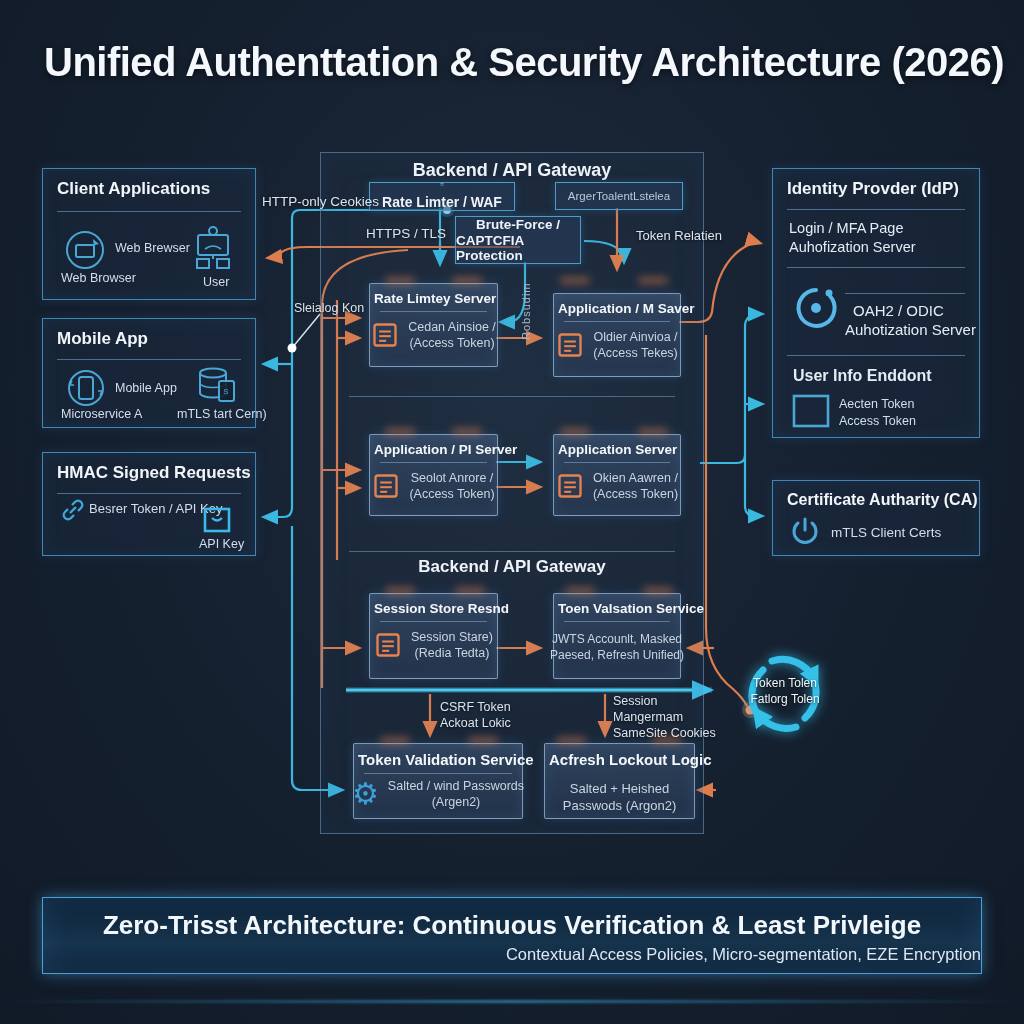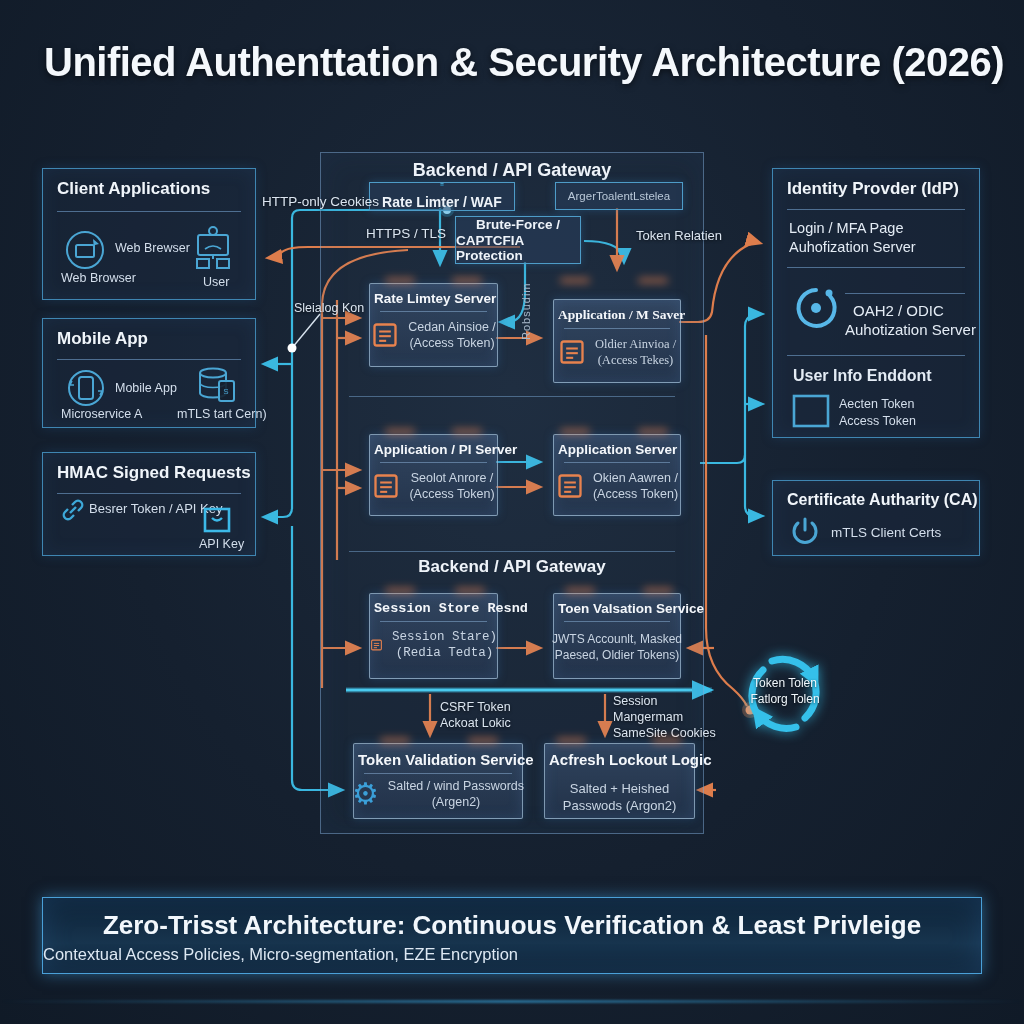--- a/index.html
+++ b/index.html
@@ -39,21 +39,21 @@
   .vlabel{left:520px;top:340px;transform:rotate(-90deg);transform-origin:0 0;
           font-size:11px;color:#a8b8ca;letter-spacing:1px;}
   
   .glow{position:absolute;width:30px;height:5px;background:#ff8a4e;border-radius:3px;
         filter:blur(4px);opacity:.6;}
   
   .footer{left:42px;top:897px;width:938px;height:75px;border:1.5px solid #4aa0d8;
           background:linear-gradient(180deg,#0d2236 0%,#17344e 60%,#0f2438 100%);
           box-shadow:0 0 14px rgba(70,165,230,.5), inset 0 0 28px rgba(45,100,155,.3);}
   .f1{position:absolute;width:100%;top:12px;text-align:center;font-size:26px;font-weight:bold;color:#f2f7fc;white-space:nowrap;}
-  .f2{position:absolute;width:100%;top:47px;text-align:left;font-size:16.5px;color:#dde8f3;white-space:nowrap;}
+  .f2{position:absolute;width:100%;top:47px;text-align:right;font-size:16.5px;color:#dde8f3;white-space:nowrap;}
   .bottom-glow{left:0;top:1000px;width:1024px;height:3px;
                background:linear-gradient(90deg,rgba(40,150,220,0),rgba(60,180,240,.55),rgba(40,150,220,0));
                filter:blur(1px);}
   svg.wires{position:absolute;left:0;top:0;pointer-events:none;}
   svg.icon{display:block;}
   .refresh-svg{filter:drop-shadow(0 0 6px rgba(53,192,234,.75));}
   .rc-text{left:740px;top:676px;width:90px;text-align:center;font-size:12px;color:#f0f6fb;line-height:1.3;text-shadow:0 1px 3px rgba(0,0,0,.7);}
   .gear{font-size:30px;color:#3b9fd8;line-height:1;}
 </style>
 </head>
@@ -202,21 +202,21 @@
         <line x1="7" y1="9" x2="17" y2="9" stroke="#e8824e" stroke-width="1.8"></line>
         <line x1="7" y1="13" x2="17" y2="13" stroke="#e8824e" stroke-width="1.8"></line>
         <line x1="7" y1="17" x2="13" y2="17" stroke="#e8824e" stroke-width="1.8"></line>
       </svg>
       <div class="slines">
         <div>Cedan Ainsioe /</div>
         <div>(Access Token)</div>
       </div>
     </div>
   </div>
-  <div class="sbox" style="left:232px;top:146px;width:126px;height:82px;font-family:Liberation Serif, serif;">
+  <div class="sbox" style="left:232px;top:140px;width:126px;height:82px;">
     <div class="st" style="font-size:13.5px;">Application / M Saver</div>
     <div class="sr"></div>
     <div class="sbody">
       <svg class="icon" width="28" height="28" viewBox="0 0 24 24">
         <rect x="3" y="3" width="18" height="18" rx="2" stroke="#e8824e" stroke-width="2" fill="none"></rect>
         <line x1="7" y1="9" x2="17" y2="9" stroke="#e8824e" stroke-width="1.8"></line>
         <line x1="7" y1="13" x2="17" y2="13" stroke="#e8824e" stroke-width="1.8"></line>
         <line x1="7" y1="17" x2="13" y2="17" stroke="#e8824e" stroke-width="1.8"></line>
       </svg>
       <div class="slines">
@@ -257,21 +257,21 @@
       <div class="slines">
         <div>Okien Aawren /</div>
         <div>(Access Token)</div>
       </div>
     </div>
   </div>
 
   <div class="srule" style="left:28px;top:398px;width:326px;"></div>
   <div class="sect" style="top:404px;font-size:17px;">Backend / API Gateway</div>
 
-  <div class="sbox" style="left:48px;top:440px;width:127px;height:84px;font-family:Liberation Mono, monospace;">
+  <div class="sbox" style="left:48px;top:440px;width:127px;height:84px;">
     <div class="st" style="font-size:13.5px;">Session Store Resnd</div>
     <div class="sr"></div>
     <div class="sbody">
       <svg class="icon" width="28" height="28" viewBox="0 0 24 24">
         <rect x="3" y="3" width="18" height="18" rx="2" stroke="#e8824e" stroke-width="2" fill="none"></rect>
         <line x1="7" y1="9" x2="17" y2="9" stroke="#e8824e" stroke-width="1.8"></line>
         <line x1="7" y1="13" x2="17" y2="13" stroke="#e8824e" stroke-width="1.8"></line>
         <line x1="7" y1="17" x2="13" y2="17" stroke="#e8824e" stroke-width="1.8"></line>
       </svg>
       <div class="slines">
@@ -279,21 +279,21 @@
         <div>(Redia Tedta)</div>
       </div>
     </div>
   </div>
   <div class="sbox" style="left:232px;top:440px;width:126px;height:84px;">
     <div class="st" style="font-size:13.5px;">Toen Valsation Service</div>
     <div class="sr"></div>
     <div class="sbody" style="padding-top:10px;">
       <div class="slines" style="font-size:12px;">
         <div>JWTS Accounlt, Masked</div>
-        <div>Paesed, Oldier Tokens)</div>
+        <div>Paesed, Refresh Unified)</div>
       </div>
     </div>
   </div>
 
   <div class="sbox" style="left:32px;top:590px;width:168px;height:74px;">
     <div class="st" style="font-size:15px;">Token Validation Service</div>
     <div class="sr"></div>
     <div class="sbody" style="padding-top:4px;">
       <span class="gear">⚙</span>
       <div class="slines">

